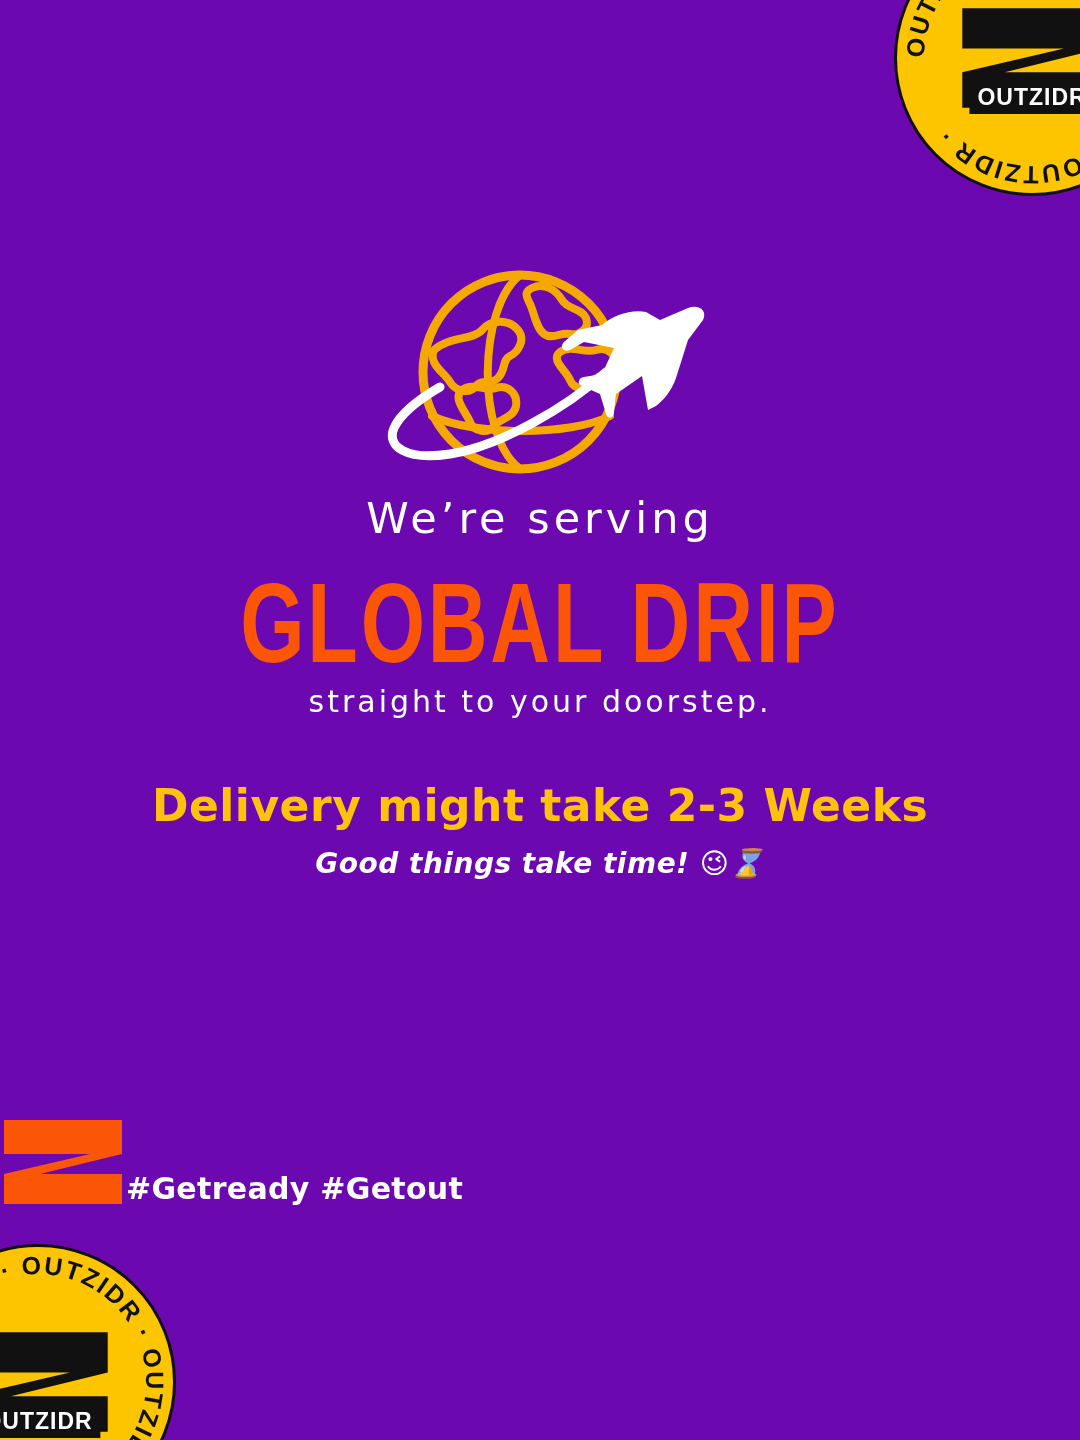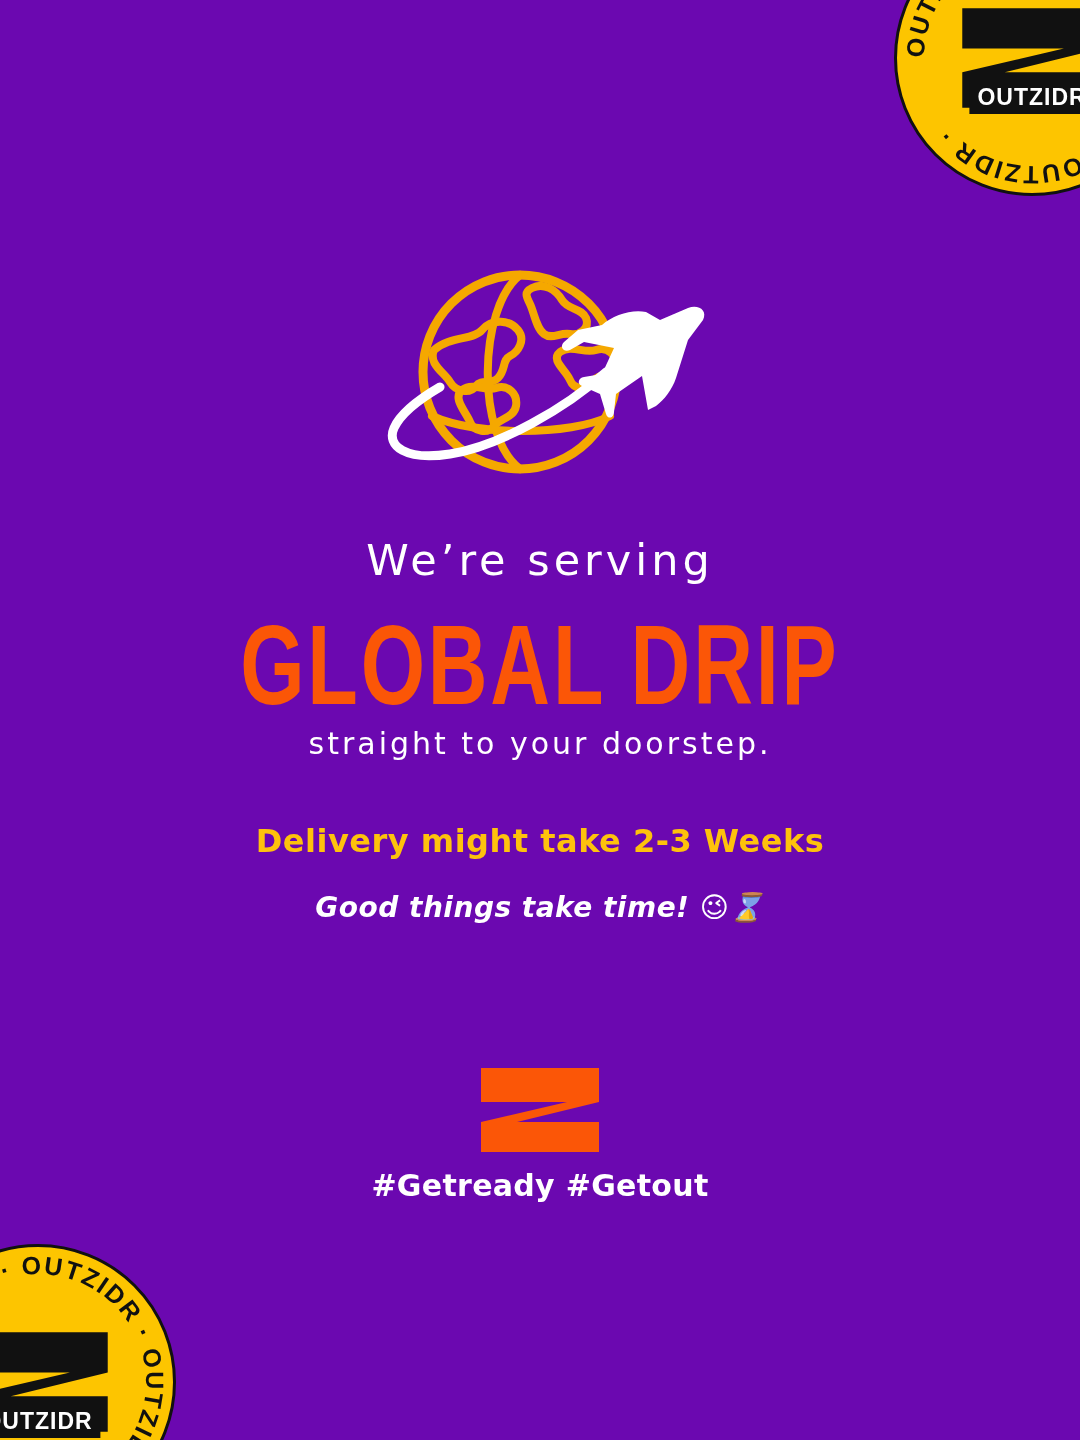--- a/index.html
+++ b/index.html
@@ -84,21 +84,20 @@
     align-items: center;
   }
 
   #globe-icon {
     margin-top: 268px;
     width: 340px;
     height: 226px;
   }
 
   #headline-block {
-    margin-top: 42px;
     text-align: center;
   }
 
   .line-serving {
     color: #ffffff;
     font-size: 43px;
     font-weight: 400;
     letter-spacing: 4px;
     font-family: "DejaVu Sans", sans-serif;
     line-height: 1.15;
@@ -126,45 +125,45 @@
     margin-top: 14px;
   }
 
   #delivery-block {
     margin-top: 62px;
     text-align: center;
   }
 
   .line-delivery {
     color: #fec20c;
-    font-size: 32px;
+    font-size: 44px;
     font-weight: 800;
     letter-spacing: 0.5px;
     font-family: "DejaVu Sans", sans-serif;
     line-height: 1.1;
   }
 
   .line-goodthings {
     color: #ffffff;
     font-size: 28px;
     font-weight: 700;
     font-style: italic;
     letter-spacing: 0.5px;
     font-family: "DejaVu Sans", sans-serif;
-    margin-top: 32px;
+    margin-top: 17px;
   }
 
   #footer-block {
     position: absolute;
     left: 0;
     right: 0;
-    top: 1066px;
+    top: 1118px;
     display: flex;
-    flex-direction: column;
-    align-items: center;
+    flex-direction: row;
+    align-items: flex-end;
   }
 
   #brand-z {
     width: 126px;
     height: 88px;
     display: block;
   }
 
   .line-hashtags {
     color: #ffffff;

